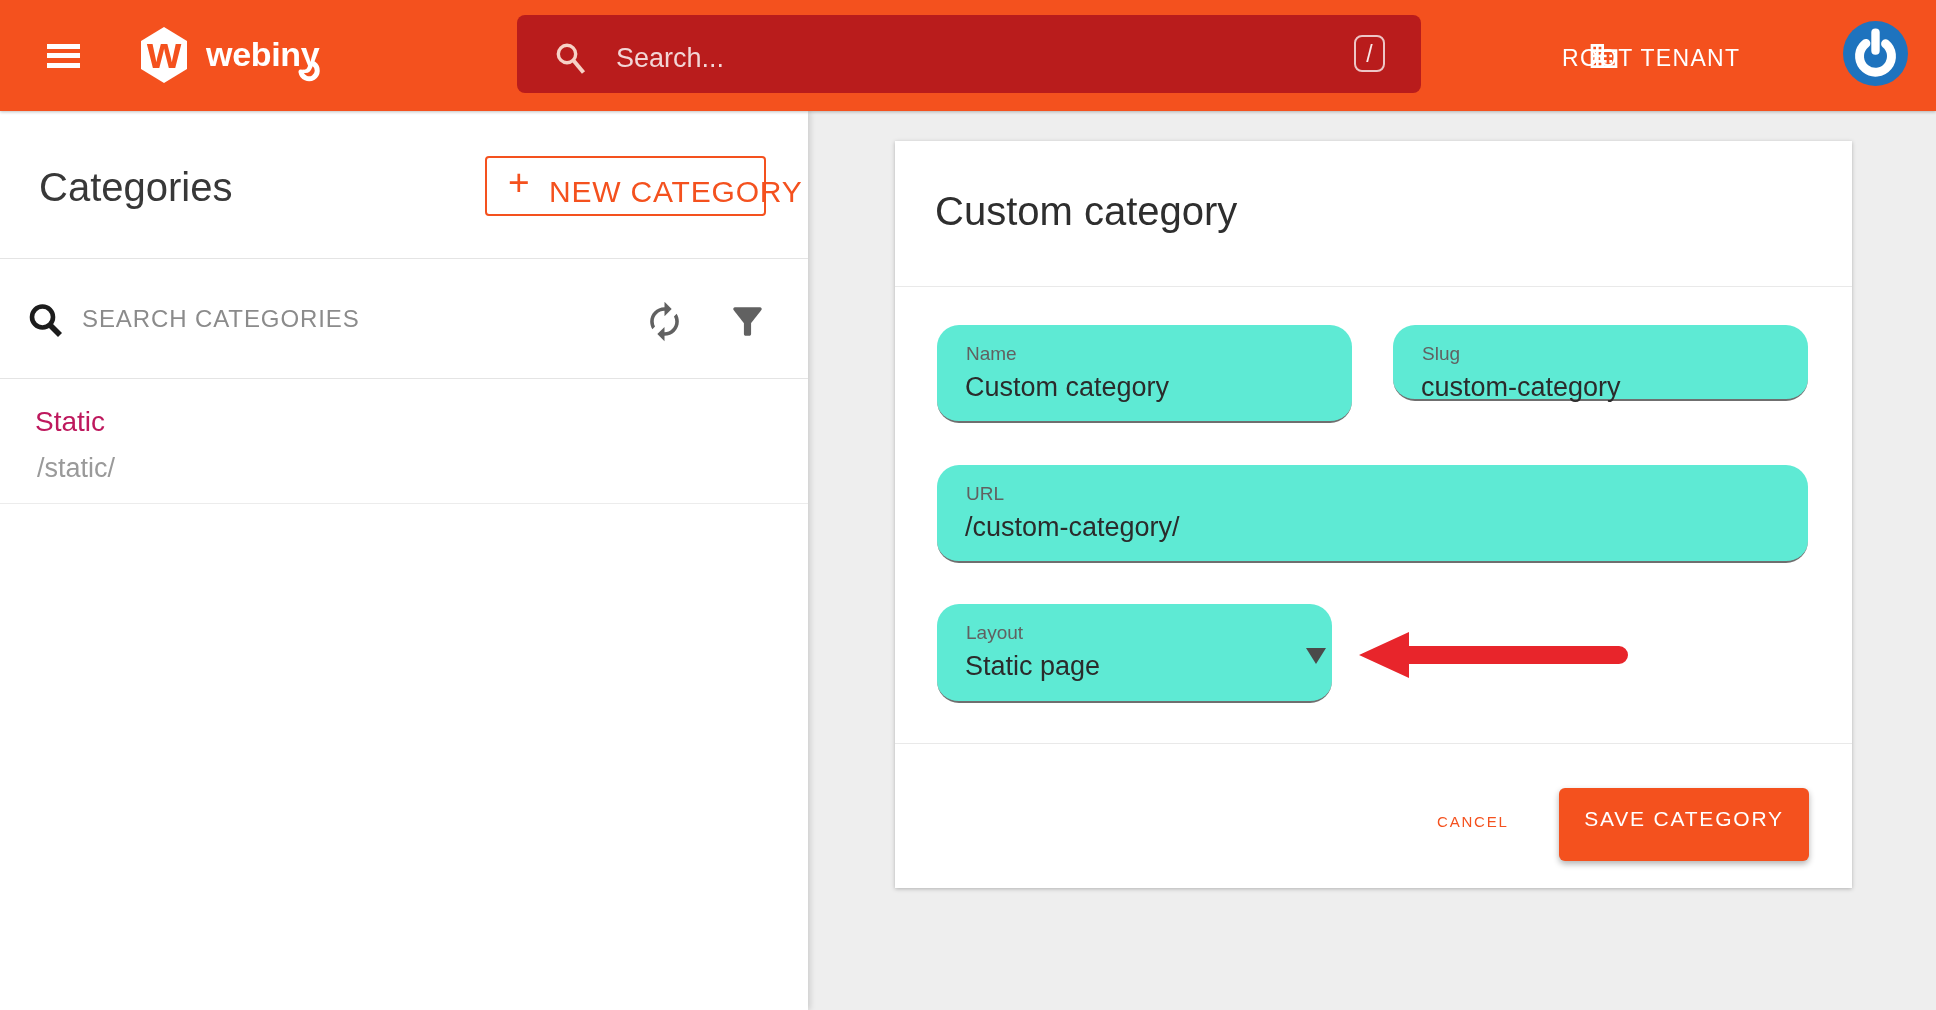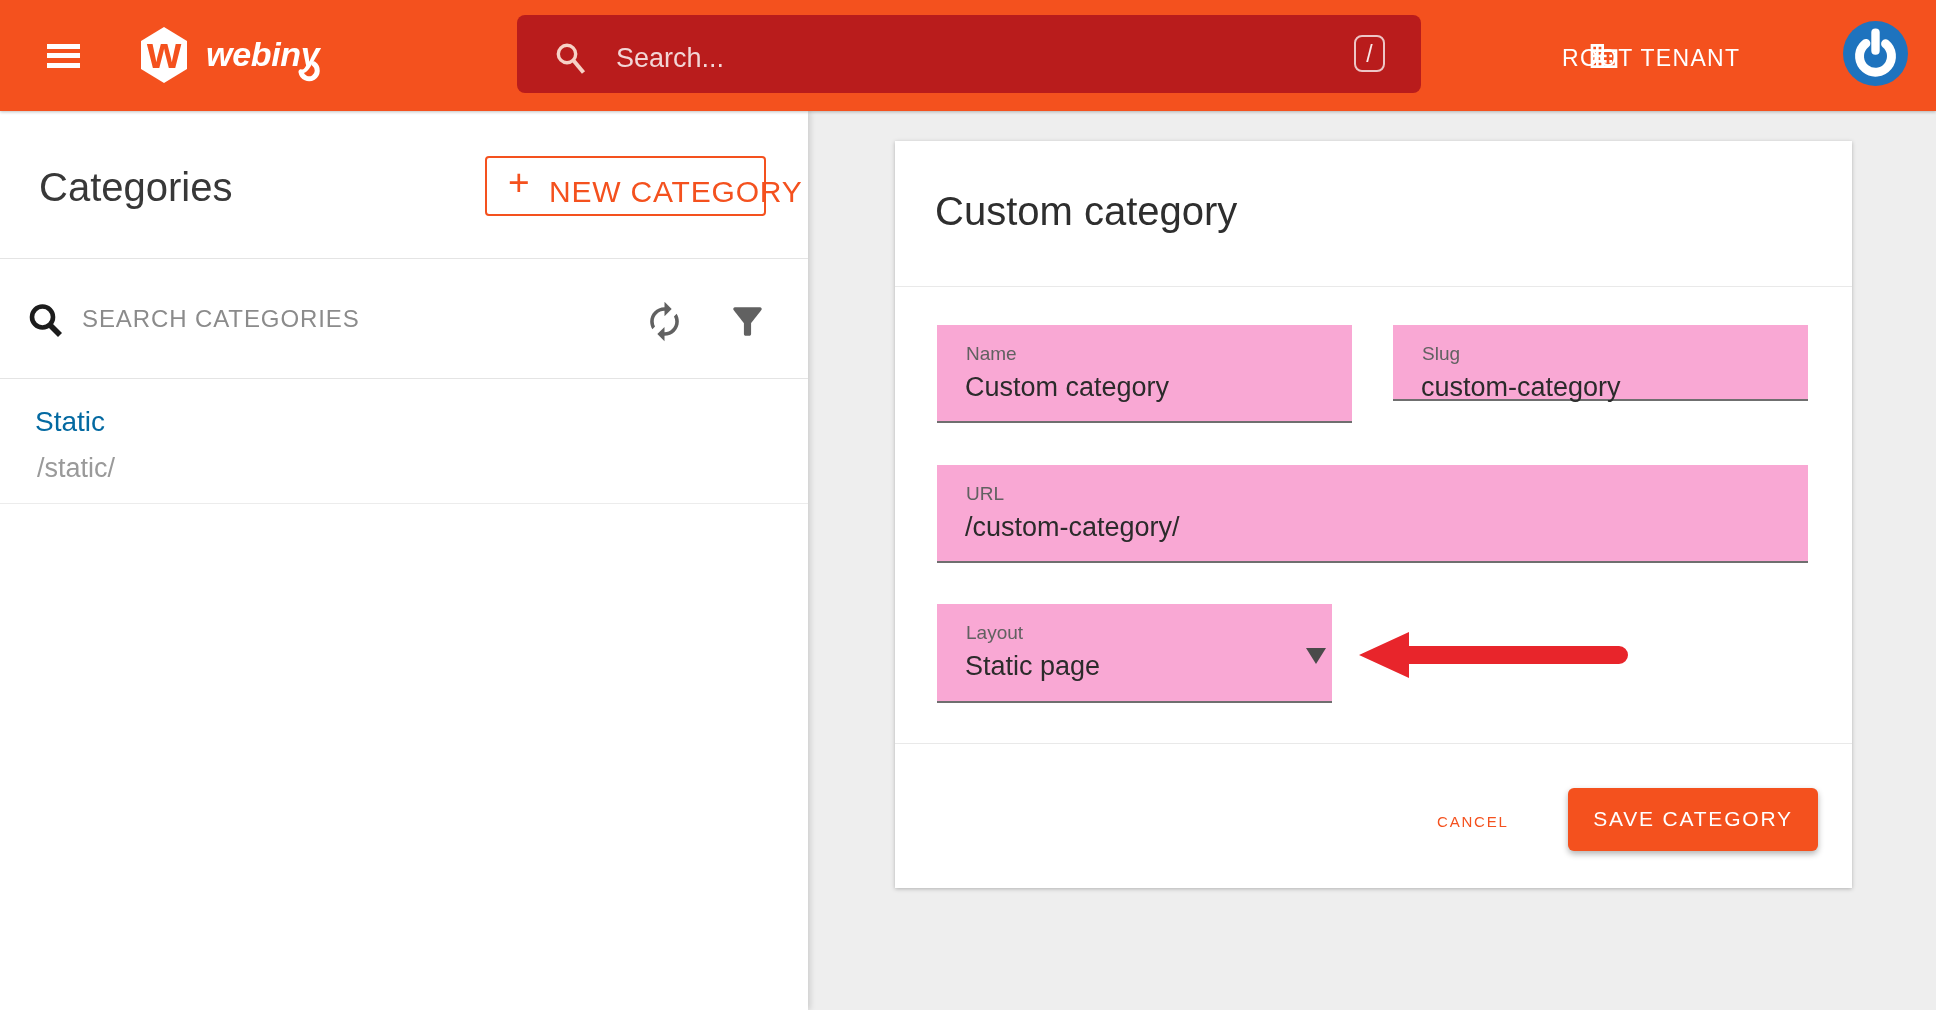--- a/index.html
+++ b/index.html
@@ -10,45 +10,45 @@
   #leftpanel { position:absolute; left:0; top:111px; width:808px; height:899px; background:#ffffff; box-shadow:2px 0 6px rgba(0,0,0,0.15); }
   #cat-title { position:absolute; left:39px; top:165px; font-size:40px; color:#383838; }
   #newcat { position:absolute; left:485px; top:156px; width:281px; height:60px; border:2px solid #f4511e; border-radius:4px; color:#f4511e; white-space:nowrap; }
   #newcat .plus { position:absolute; left:21px; top:4px; font-size:37px; font-weight:400; }
   #newcat .lbl { position:absolute; left:62px; top:17px; font-size:30px; letter-spacing:0.8px; }
   .hr { position:absolute; left:0; width:808px; height:1px; background:#e4e4e4; }
   #srch-icon { position:absolute; left:27px; top:301px; }
   #srch-text { position:absolute; left:82px; top:305px; font-size:24px; letter-spacing:0.9px; color:#8b8b8b; }
   #refresh { position:absolute; left:643px; top:300px; }
   #filter { position:absolute; left:726px; top:300px; }
-  #item-name { position:absolute; left:35px; top:406px; font-size:28px; color:#0369a1; }
+  #item-name { position:absolute; left:35px; top:406px; font-size:28px; color:#be185d; }
   #item-slug { position:absolute; left:37px; top:453px; font-size:27px; color:#9a9a9a; }
 
   
   #card { position:absolute; left:895px; top:141px; width:957px; height:747px; background:#ffffff; box-shadow:0 1px 4px rgba(0,0,0,0.25); }
   #card-title { position:absolute; left:935px; top:189px; font-size:40px; color:#2e2e2e; }
   .chr { position:absolute; left:895px; width:957px; height:1px; background:#e9e9e9; }
-  .field { position:absolute; background:#f9a8d4; border-bottom:2px solid #6f6f6f; }
+  .field { position:absolute; background:#5eead4; border-bottom:2px solid #6f6f6f;border-radius:22px; }
   .field .flabel { position:absolute; left:29px; top:18px; font-size:19px; color:#616161; }
   .field .fvalue { position:absolute; left:28px; top:47px; font-size:27px; color:#2b2b2b; }
   #f-name { left:937px; top:325px; width:415px; height:98px; }
   #f-slug { left:1393px; top:325px; width:415px; height:76px; }
   #f-url  { left:937px; top:465px; width:871px; height:98px; }
   #f-layout { left:937px; top:604px; width:395px; height:99px; }
   #ddtri { position:absolute; left:369px; top:44px; width:0; height:0; border-left:10px solid transparent; border-right:10px solid transparent; border-top:16px solid #4a4a4a; }
   #arrow { position:absolute; left:1359px; top:630px; }
   #cancel { position:absolute; left:1437px; top:813px; font-size:15px; letter-spacing:1.8px; color:#f4511e; }
-  #save { position:absolute; left:1559px; top:788px; width:250px; height:63px; background:#f4511e; border-radius:6px; box-shadow:0 3px 6px rgba(0,0,0,0.3); color:#ffffff; font-size:21px; letter-spacing:1.8px; text-align:center; line-height:61px;margin-left:9px; }
+  #save { position:absolute; left:1559px; top:788px; width:250px; height:73px; background:#f4511e; border-radius:6px; box-shadow:0 3px 6px rgba(0,0,0,0.3); color:#ffffff; font-size:21px; letter-spacing:1.8px; text-align:center; line-height:61px; }
 
   
   #header { position:absolute; left:0; top:0; width:1936px; height:111px; background:#f4511e; z-index:5; box-shadow:0 1px 3px rgba(0,0,0,0.25); }
   #burger { position:absolute; left:47px; top:44px; width:33px; height:24px; }
   #burger div { height:5px; background:#ffffff; margin-bottom:4.4px; }
   #logo { position:absolute; left:141px; top:27px; }
-  #wordmark { position:absolute; left:206px; top:35px; color:#ffffff; font-size:34px; font-weight:700; letter-spacing:-0.3px;font-style:italic; }
+  #wordmark { position:absolute; left:206px; top:35px; color:#ffffff; font-size:34px; font-weight:700; letter-spacing:-0.3px; }
   #searchbar { position:absolute; left:517px; top:15px; width:904px; height:78px; background:#b91c1c; border-radius:8px; }
   #searchbar svg { position:absolute; left:39px; top:27px; }
   #searchtext { position:absolute; left:99px; top:28px; font-size:27px; color:rgba(255,255,255,0.82); }
   #slash { position:absolute; left:837px; top:20px; width:31px; height:37px; border:2px solid rgba(255,255,255,0.75); border-radius:8px; color:rgba(255,255,255,0.9); font-size:23px; text-align:center; line-height:34px; }
   #tenant { position:absolute; left:1544px; top:3px; height:111px; line-height:111px; color:#ffffff; font-size:23px; letter-spacing:1.3px;margin-left:18px; }
   #bldg { position:absolute; left:1588px; top:40px; }
   #avatar { position:absolute; left:1843px; top:21px; width:65px; height:65px; }
 </style>
 </head>
 <body>

